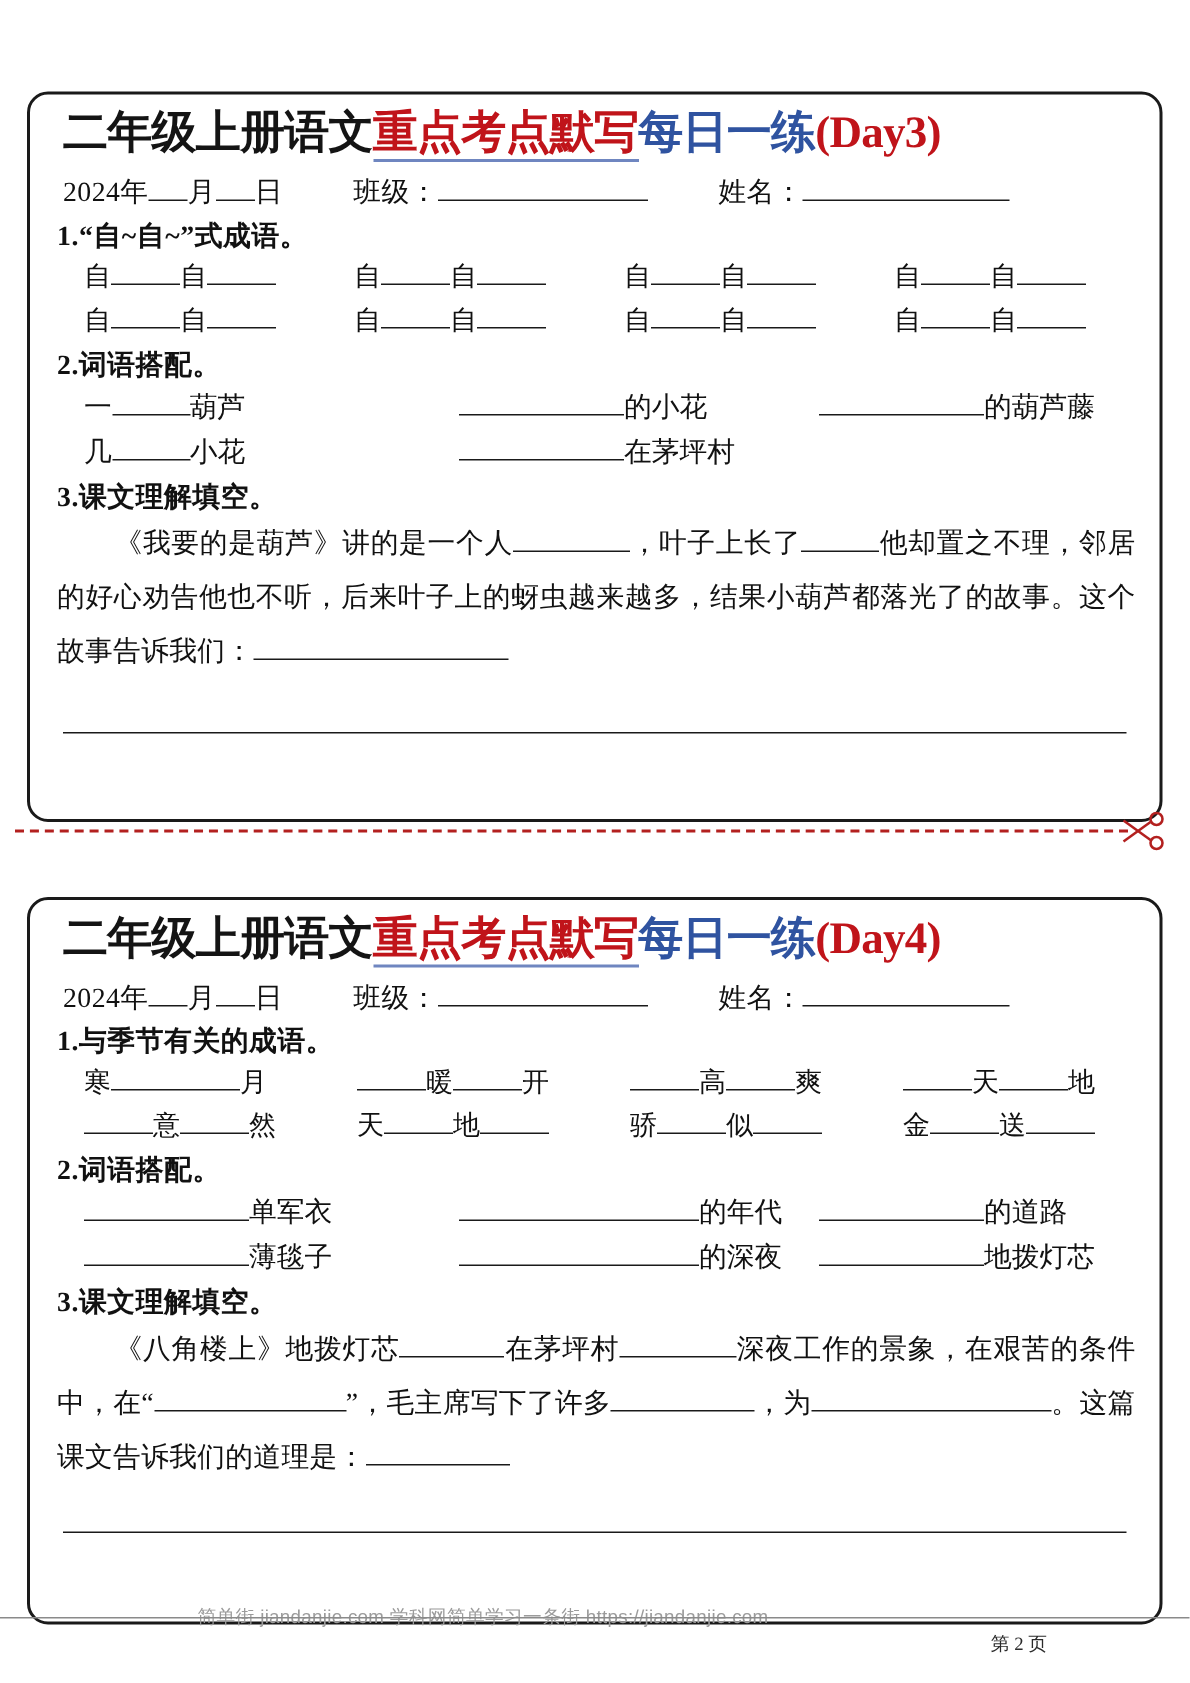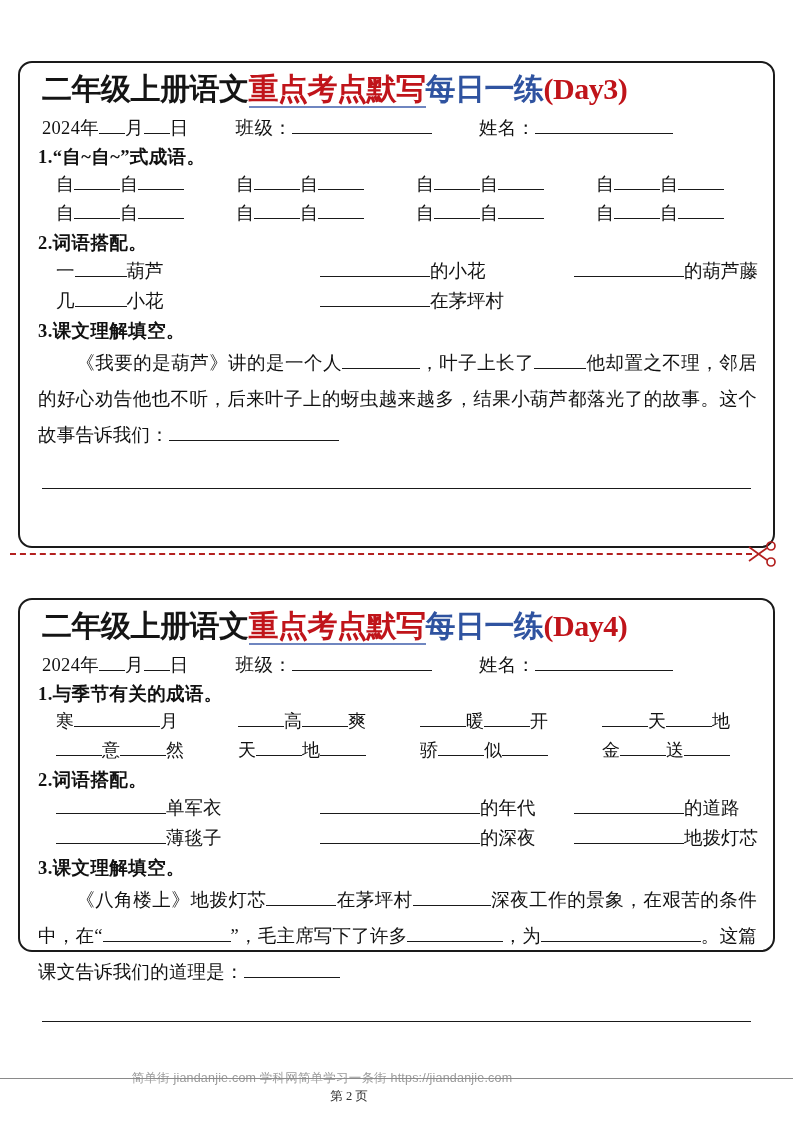--- a/index.html
+++ b/index.html
@@ -31,21 +31,21 @@
     left: 18px;
     width: 757px;
     box-sizing: border-box;
     border: 2.2px solid #1a1a1a;
     border-radius: 14px;
     padding: 8px 14px 10px 14px;
     background: #fff;
     margin-top: 20px;
   }
   .card-day3 { top: 41px;  height: 487px; }
-  .card-day4 { top: 578px; height: 354px; }
+  .card-day4 { top: 578px; height: 485px; }
 
   
   .title {
     text-align: left;
     white-space: nowrap;
     font-size: 30px;
     font-weight: bold;
     letter-spacing: -0.5px;
     line-height: 1.22;
     padding-left: 8px;
@@ -108,21 +108,20 @@
   .bl-160 { width: 160px; }
   .bl-170 { width: 170px; }
 
   
   .match-row {
     display: flex;
     font-size: 18.5px;
     padding-left: 22px;
     margin: 3px 0 5px 0;
     white-space: nowrap;
-    gap: 14px;
   }
   .match-row .mc { flex: 0 0 250px; }
   .match-row .mc2 { flex: 0 0 240px; }
   .match-row .mc3 { flex: 0 0 230px; }
 
   
   .para {
     font-size: 18.5px;
     line-height: 1.95;
     padding-left: 4px;
@@ -168,21 +167,21 @@
     font-size: 12.5px;
     color: #9b9b9b;
     font-family: "Liberation Sans", sans-serif;
     letter-spacing: 0.2px;
   }
   .footer-page {
     position: absolute;
     left: 0;
     top: 1088px;
     width: 698px;
-    text-align: center;
+    text-align: right;
     font-size: 12.5px;
     color: #2b2b2b;
   }
   .footer-rule {
     position: absolute;
     left: 0;
     top: 1078px;
     width: 793px;
     height: 0;
     border-top: 1px solid #8a8a8a;
@@ -263,22 +262,22 @@
     <div class="meta">
       <span>2024</span><span>年</span><span class="u u-xs"></span><span>月</span><span class="u u-xs"></span><span>日</span>
       <span class="sp-lg"></span><span>班级：</span><span class="u u-cls"></span>
       <span class="sp-lg"></span><span>姓名：</span><span class="u u-name"></span>
     </div>
 
     <div class="q">1.与季节有关的成语。</div>
 
     <div class="grid-row wide">
       <span class="cell"><span>寒</span><span class="bl bl-86"></span><span>月</span></span>
+      <span class="cell"><span class="bl bl-46"></span><span>暖</span><span class="bl bl-46"></span><span>开</span></span>
       <span class="cell"><span class="bl bl-46"></span><span>高</span><span class="bl bl-46"></span><span>爽</span></span>
-      <span class="cell"><span class="bl bl-46"></span><span>暖</span><span class="bl bl-46"></span><span>开</span></span>
       <span class="cell"><span class="bl bl-46"></span><span>天</span><span class="bl bl-46"></span><span>地</span></span>
     </div>
 
     <div class="grid-row wide">
       <span class="cell"><span class="bl bl-46"></span><span>意</span><span class="bl bl-46"></span><span>然</span></span>
       <span class="cell"><span>天</span><span class="bl bl-46"></span><span>地</span><span class="bl bl-46"></span></span>
       <span class="cell"><span>骄</span><span class="bl bl-46"></span><span>似</span><span class="bl bl-46"></span></span>
       <span class="cell"><span>金</span><span class="bl bl-46"></span><span>送</span><span class="bl bl-46"></span></span>
     </div>
 

